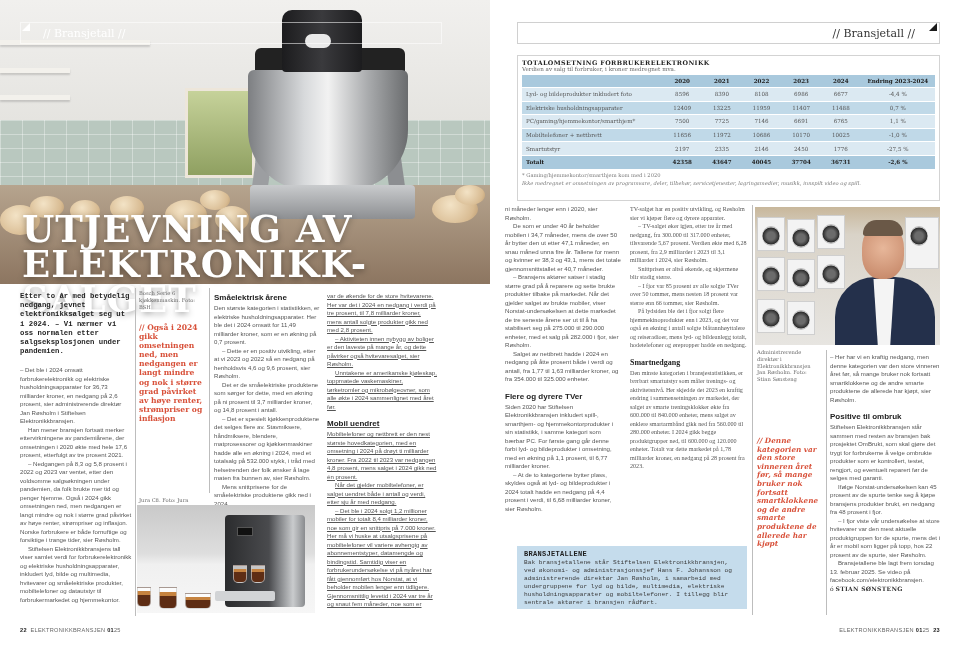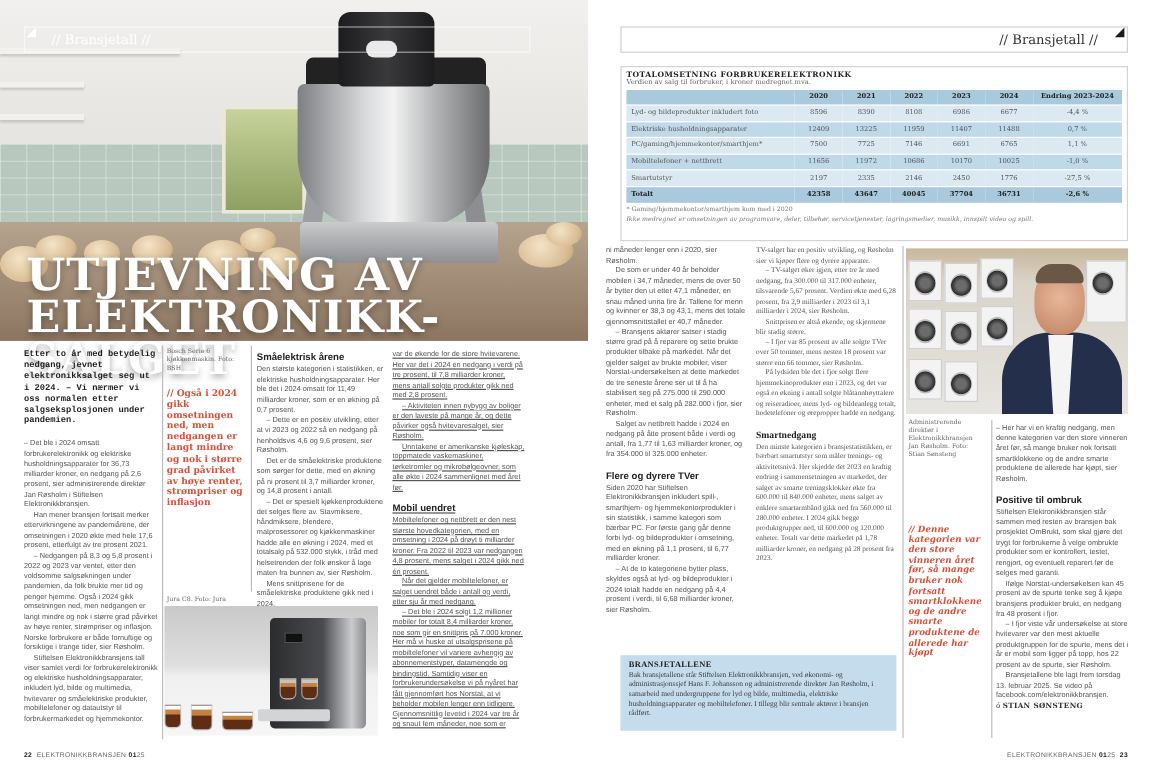--- a/index.html
+++ b/index.html
@@ -122,21 +122,21 @@
     background: radial-gradient(circle, #6b6b6b 30%, #2d2d2d 60%, #bdbdbd 65%); }
   .portrait .suit { position: absolute; left: 80px; top: 70px; width: 100px; height: 80px;
     background: #24304b; border-radius: 40px 40px 0 0; }
   .portrait .shirt { position: absolute; left: 114px; top: 72px; width: 30px; height: 70px; background: #f4f4f4;
     clip-path: polygon(15% 0, 85% 0, 70% 100%, 30% 100%); }
   .portrait .head { position: absolute; left: 107px; top: 16px; width: 42px; height: 56px; border-radius: 45% 45% 42% 42%;
     background: radial-gradient(circle at 50% 45%, #e7b79a, #c98c6d 80%); }
   .portrait .hair { position: absolute; left: 108px; top: 13px; width: 40px; height: 16px; border-radius: 20px 20px 4px 4px; background: #6a5847; }
 
   .infobox { position: absolute; left: 517px; top: 546px; width: 230px; height: 63px;
-    background: #c5dcec; padding: 4px 7px; font-family: Liberation Serif, serif; }
+    background: #c5dcec; padding: 4px 7px; font-family: Liberation Mono, monospace; }
   .infobox h4 { font-size: 7px; font-weight: bold; color: #1e1e1e; letter-spacing: .3px; margin-bottom: 1px; }
   .infobox p { font-size: 6.2px; line-height: 8.1px; color: #3b3b3b; }
 
   .byline { font-family: "DejaVu Serif", serif; font-size: 6px; color: #333; }
   .byline b { font-weight: bold; letter-spacing: .3px; }
 </style>
 </head>
 <body>
 
 <div class="spread">

